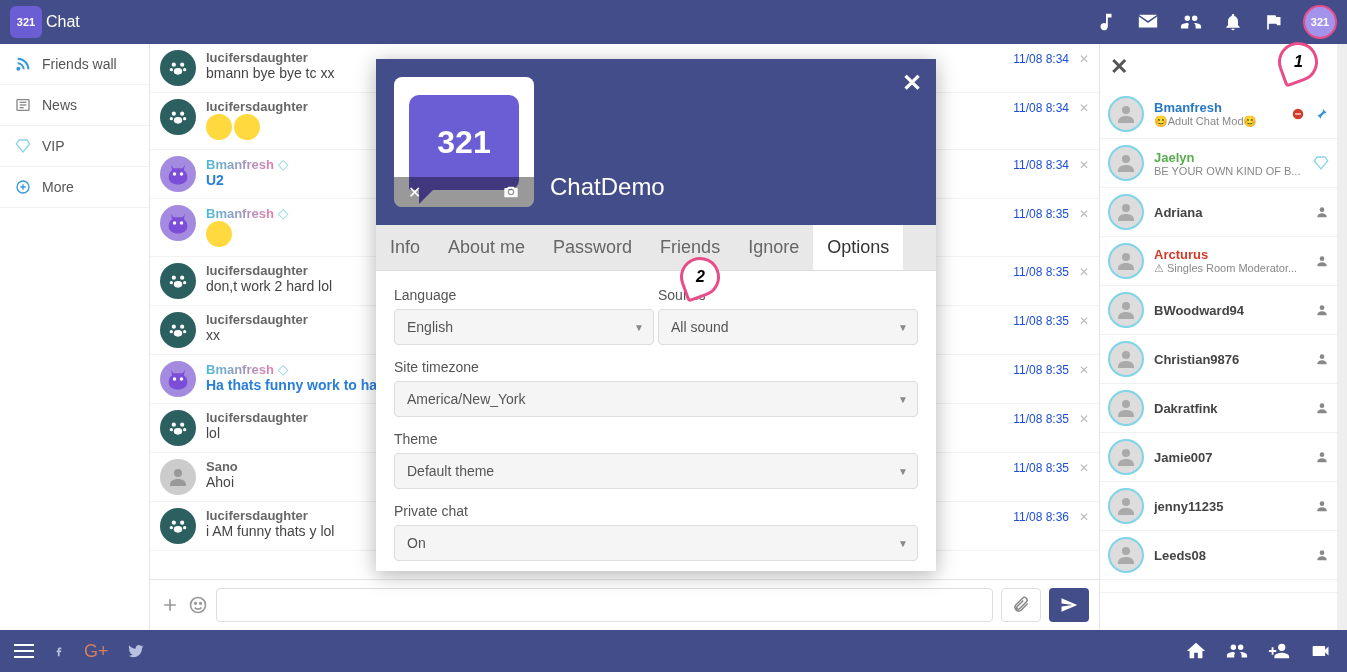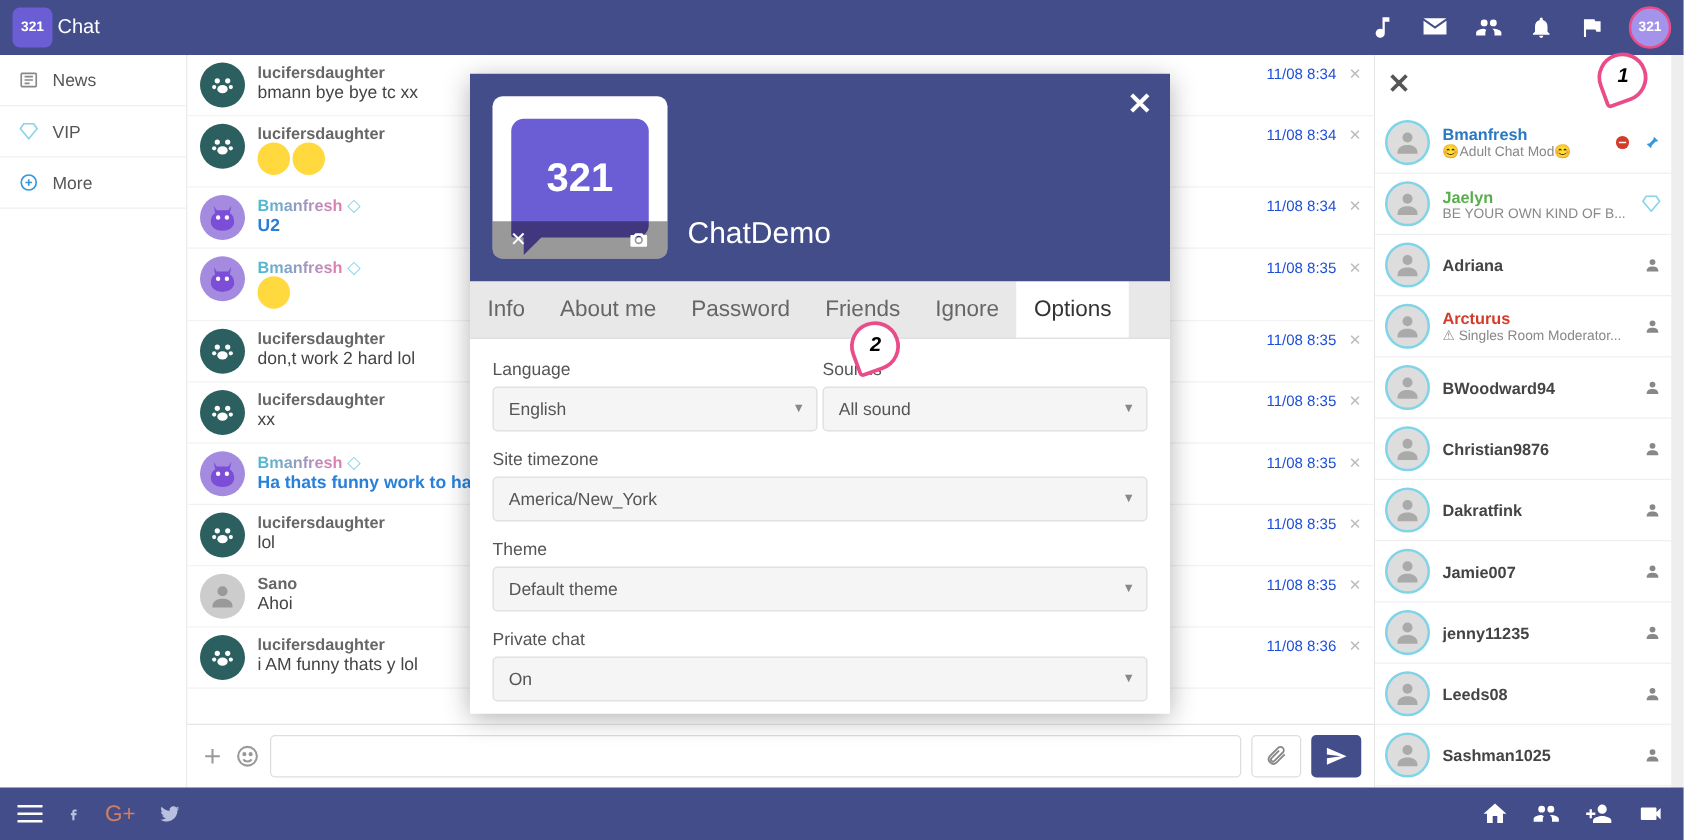--- a/index.html
+++ b/index.html
@@ -140,20 +140,29 @@
         </svg>
     </span>
     <div class="avatar-badge">321</div>
   </div>
 </div>
 
 <div class="main">
 
   <div class="left-sidebar">
     <div class="nav-item">
+      <span class="nav-icon">
+          <svg width="16" height="16" viewBox="0 0 24 24" fill="none" stroke="#3498db" stroke-width="3">
+            <path d="M4 11a9 9 0 019 9M4 4a16 16 0 0116 16"></path>
+            <circle cx="5" cy="19" r="1.5" fill="#3498db"></circle>
+          </svg>
+        </span>
+      <span>Friends wall</span>
+    </div>
+    <div class="nav-item">
       <span class="nav-icon" style="color:#888">
           <svg width="16" height="16" viewBox="0 0 24 24" fill="none" stroke="currentColor" stroke-width="2">
             <rect x="3" y="4" width="18" height="16" rx="1"></rect>
             <line x1="7" y1="8" x2="17" y2="8"></line>
             <line x1="7" y1="12" x2="17" y2="12"></line>
             <line x1="7" y1="16" x2="13" y2="16"></line>
           </svg>
         </span>
       <span>News</span>
     </div>
@@ -527,37 +536,20 @@
           </div>
           <div class="user-row">
             <div class="user-avatar">
               <svg width="24" height="24" viewBox="0 0 24 24" fill="#aaa">
                 <circle cx="12" cy="8" r="4"></circle>
                 <path d="M4 20c0-4 3.5-6 8-6s8 2 8 6v1H4v-1z"></path>
               </svg>
             </div>
             <div class="user-info">
               <div class="user-name">Leeds08</div>
-            </div>
-            <span class="user-badge">
-              <svg width="14" height="14" viewBox="0 0 24 24" fill="#888">
-                <circle cx="12" cy="8" r="4"></circle>
-                <path d="M4 20c0-4 3.5-6 8-6s8 2 8 6v1H4v-1z"></path>
-              </svg>
-            </span>
-          </div>
-          <div class="user-row">
-            <div class="user-avatar">
-              <svg width="24" height="24" viewBox="0 0 24 24" fill="#aaa">
-                <circle cx="12" cy="8" r="4"></circle>
-                <path d="M4 20c0-4 3.5-6 8-6s8 2 8 6v1H4v-1z"></path>
-              </svg>
-            </div>
-            <div class="user-info">
-              <div class="user-name">Sashman1025</div>
             </div>
             <span class="user-badge">
               <svg width="14" height="14" viewBox="0 0 24 24" fill="#888">
                 <circle cx="12" cy="8" r="4"></circle>
                 <path d="M4 20c0-4 3.5-6 8-6s8 2 8 6v1H4v-1z"></path>
               </svg>
             </span>
           </div>
           <div class="user-row"></div>
         </div>

